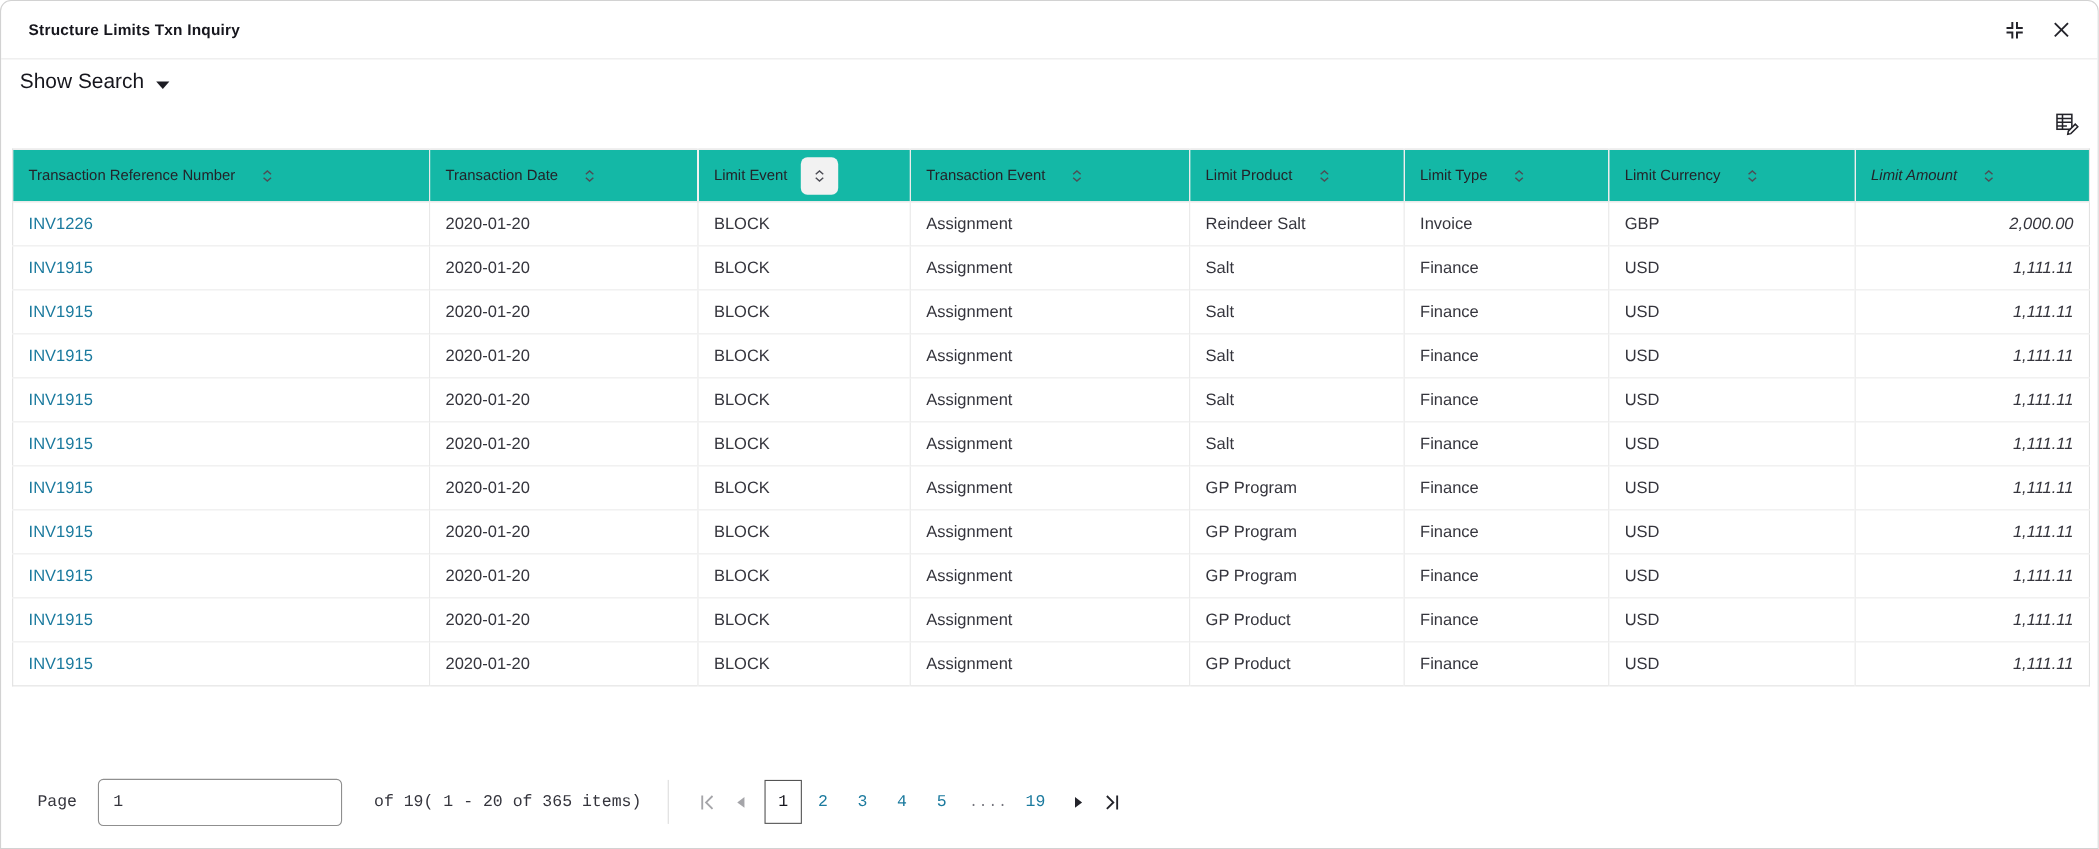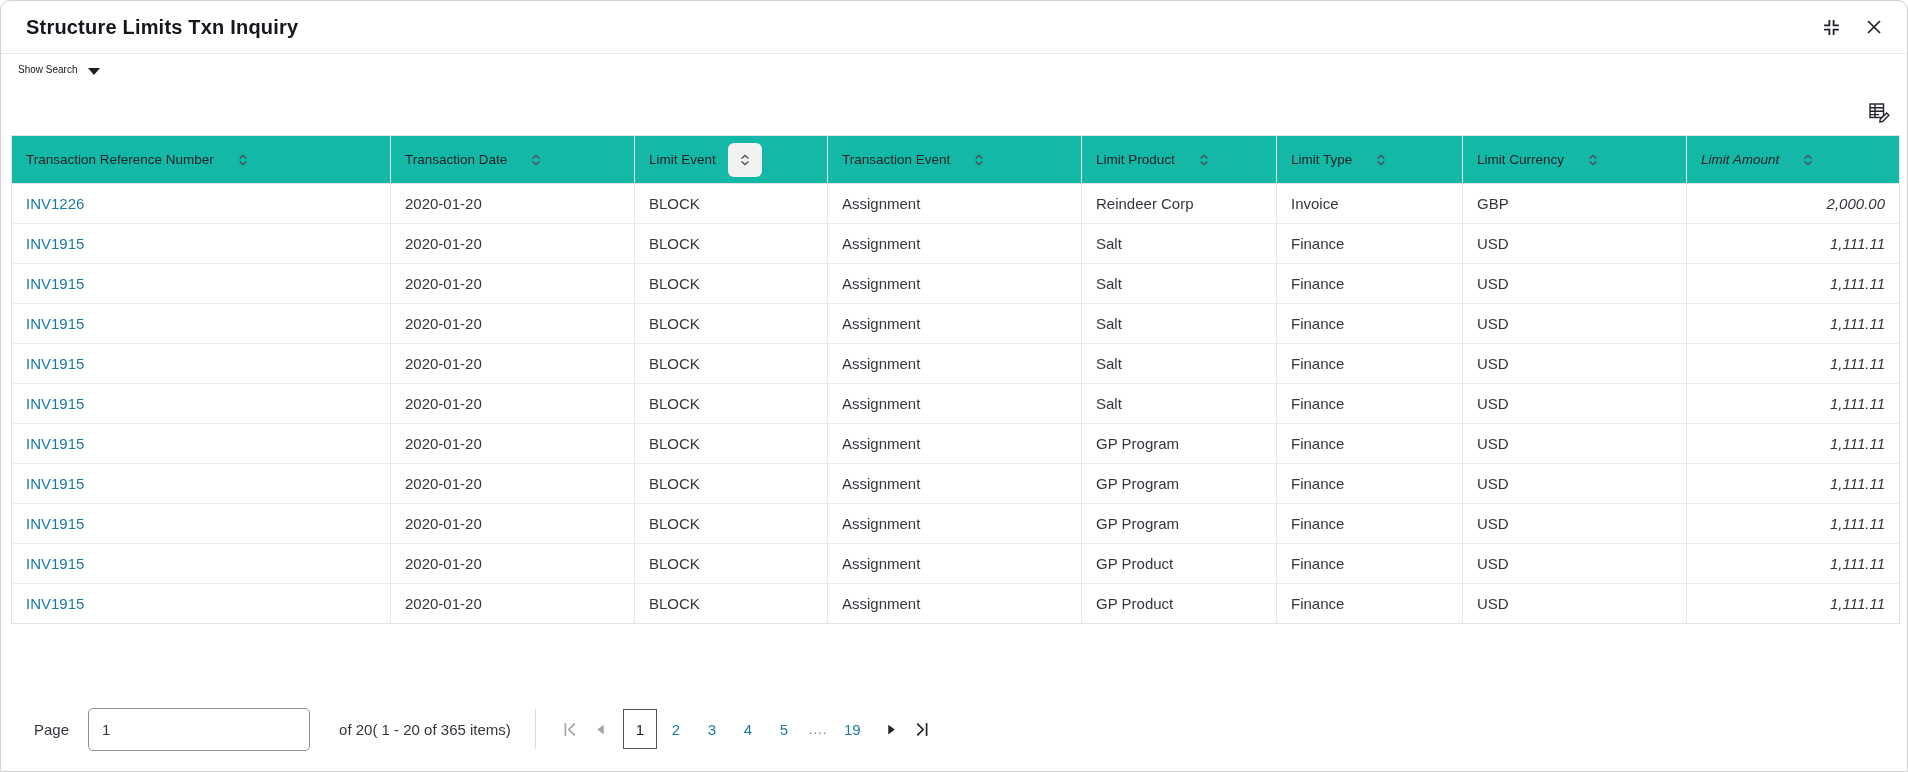--- a/index.html
+++ b/index.html
@@ -23,28 +23,28 @@
     color:var(--text-dark);
   }
 
   
   .titlebar{
     height:53px;
     border-bottom:1px solid #e9e9e9;
     display:flex;align-items:center;
     padding:0 22px 0 25px;
   }
-  .title{font-size:20px;font-weight:700;letter-spacing:.2px;color:var(--text-dark);}
+  .title{font-size:14px;font-weight:700;letter-spacing:.2px;color:var(--text-dark);}
   .win-actions{margin-left:auto;display:flex;align-items:center;gap:20px;}
   .icon-btn{background:none;border:none;padding:2px;cursor:pointer;display:flex;align-items:center;}
 
   
   .show-search-row{position:absolute;top:61px;left:13px;}
   .show-search{display:flex;align-items:center;gap:11px;background:none;border:none;cursor:pointer;
-    font-family:inherit;font-size:10px;color:var(--text-dark);padding:2px 4px;}
+    font-family:inherit;font-size:19px;color:var(--text-dark);padding:2px 4px;}
   .caret-down{width:0;height:0;border-left:6px solid transparent;border-right:6px solid transparent;
     border-top:7px solid #1d1d24;margin-top:4px;}
 
   
   .table-tools{position:absolute;top:98px;right:14px;}
 
   
   .grid{
     position:absolute;top:134px;left:10px;
     width:1888px;
@@ -71,21 +71,21 @@
     border-top:1px solid #ececec;background:#fff;
   }
   .grid tbody tr:first-child td{border-top:none;}
   td.cell-link span{color:var(--link);cursor:pointer;}
   td.num{text-align:right;}
 
   
   .pagination{
     position:absolute;left:33px;top:704px;height:48px;
     display:flex;align-items:center;
-    font-size:15px;color:var(--text-body);
+    font-size:15px;color:var(--text-body);font-family:Liberation Mono, monospace;
   }
   .page-input{
     width:222px;height:43px;margin-left:19px;
     border:1px solid #8f8f8f;border-radius:5px;
     font-family:inherit;font-size:15px;color:var(--text-body);
     padding:0 13px;background:#fff;
   }
   .of-label{margin-left:29px;}
   .items-label{}
   .pg-sep{width:1px;height:40px;background:#dcdcdc;margin:0 20px 0 24px;}
@@ -257,21 +257,21 @@
             </div>
           </th>
         </tr>
     </thead>
     <tbody id="table-body">
         <tr>
           <td class="cell-link"><span>INV1226</span></td>
           <td>2020-01-20</td>
           <td>BLOCK</td>
           <td>Assignment</td>
-          <td>Reindeer Corp</td>
+          <td>Reindeer Salt</td>
           <td>Invoice</td>
           <td>GBP</td>
           <td class="num">2,000.00</td>
         </tr>
         <tr>
           <td class="cell-link"><span>INV1915</span></td>
           <td>2020-01-20</td>
           <td>BLOCK</td>
           <td>Assignment</td>
           <td>Salt</td>
@@ -368,21 +368,21 @@
           <td>Finance</td>
           <td>USD</td>
           <td class="num">1,111.11</td>
         </tr>
       </tbody>
   </table>
 
   <div class="pagination">
     <span>Page</span>
     <input class="page-input" value="1" style="">
-    <span class="of-label">of 20</span>
+    <span class="of-label">of 19</span>
     <span class="items-label">( 1 - 20 of 365 items)</span>
     <span class="pg-sep"></span>
     <div class="pager">
       <button class="pg-ctl">
         <span>
           <svg width="17" height="17" viewBox="0 0 16 16" fill="none" class="stroke-dim" stroke-width="1.6">
             <path d="M3.2 2 V14"></path>
               <path d="M12 2.5 L6.5 8 L12 13.5"></path>
           </svg>
         </span>

